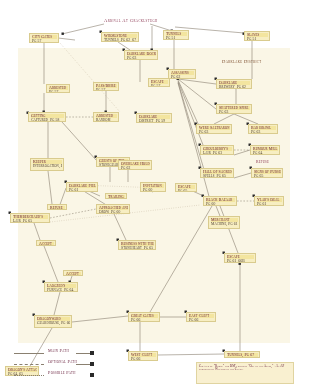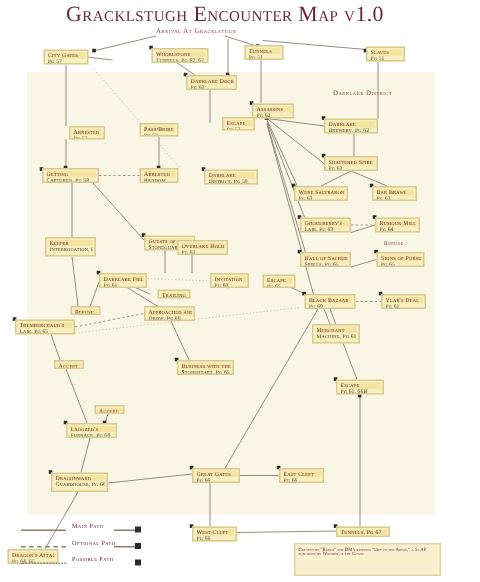--- a/index.html
+++ b/index.html
@@ -116,21 +116,20 @@
   .legend-tail{
     position:absolute;left:62px;top:5px;width:14px;height:0;
     border-top:1px solid #8a8070;
   }
 </style>
 </head>
 <body>
 
 <div id="stage">
 
-  <div class="title">Gracklstugh Encounter Map v1.0</div>
 
   <div class="district" style="left:18px;top:48px;width:272px;height:295px;"></div>
   <div class="district-label" style="left:222px;top:59px;">Darklake District</div>
 
   <svg id="svg-layer" viewBox="0 0 300 388" xmlns="http://www.w3.org/2000/svg">
     <g stroke="#8a8070" fill="none" stroke-width="0.6">
 
       <path d="M104,24 L62,34"></path>
       <path d="M150,24 L172,31"></path>
       <path d="M152,26 L152,50"></path>

